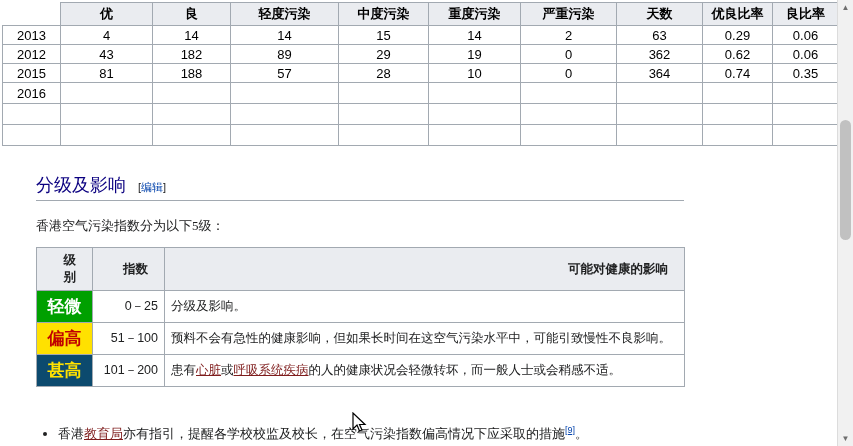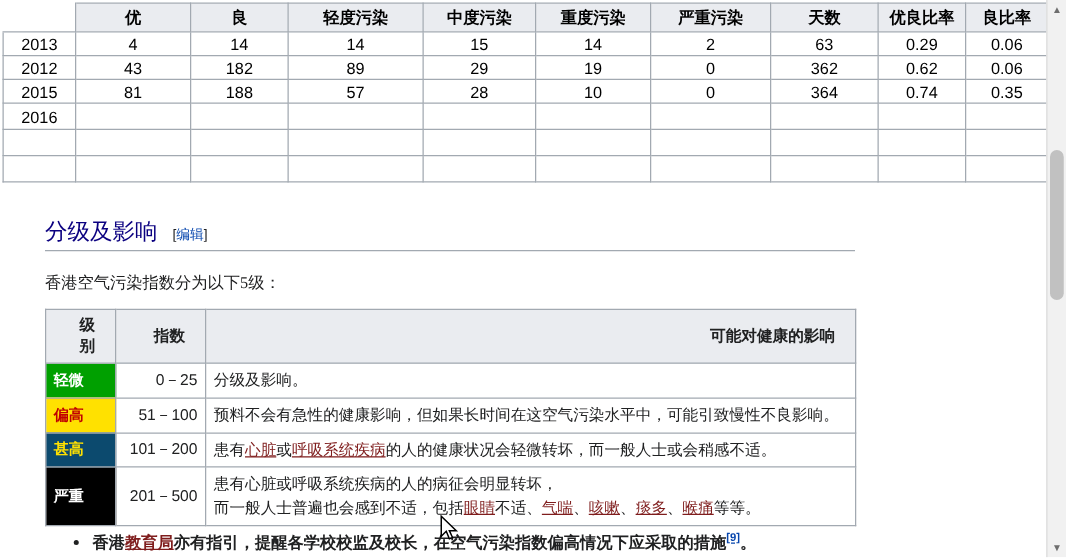--- a/index.html
+++ b/index.html
@@ -103,44 +103,44 @@
     padding: 4px 16px;
     font-size: 12.5px;
     text-align: right;
   }
   .grade-table td {
     border: 1px solid #a2a9b1;
     padding: 4px 6px;
     vertical-align: middle;
   }
   .grade-cell {
+    text-align: center;
     font-weight: bold;
     width: 56px;
-    font-size: 12px;
+    font-size: 17px;
     font-family: Liberation Serif, serif;
   }
   .index-cell {
     width: 68px;
     text-align: right;
     padding-left: 6px;
   }
   .effect-cell {
     text-align: left;
     line-height: 1.5;
   }
   .lnk { color: #7f1d1d; }
 
   
   .bullet-wrap {
     position: absolute;
-    left: 52px;
+    left: 36px;
     top: 424px;
     font-size: 13px;
     color: #202122;
-    font-weight: bold;
   }
   .bullet-wrap ul {
     margin: 0;
     padding-left: 22px;
     list-style-type: disc;
   }
   .bullet-wrap li { line-height: 1.5; }
   .sup { font-size: 9px; vertical-align: super; color: #0645ad; }
 
   
@@ -326,28 +326,20 @@
         <tr>
           <td class="grade-cell" style="background:#ffe100;color:#c00000;margin-top:24px;">偏高</td>
           <td class="index-cell">51－100</td>
           <td class="effect-cell">预料不会有急性的健康影响，但如果长时间在这空气污染水平中，可能引致慢性不良影响。</td>
         </tr>
         <tr>
           <td class="grade-cell" style="background:#0c4a6e;color:#ffe100;">甚高</td>
           <td class="index-cell">101－200</td>
           <td class="effect-cell"><span>患有</span><a class="lnk" href="#">心脏</a><span>或</span><a class="lnk" href="#">呼吸系统疾病</a><span>的人的健康状况会轻微转坏，而一般人士或会稍感不适。</span></td>
         </tr>
-        <tr>
-          <td class="grade-cell" style="background:#000000;color:#ffffff;">严重</td>
-          <td class="index-cell">201－500</td>
-          <td class="effect-cell">
-            <div>患有心脏或呼吸系统疾病的人的病征会明显转坏，</div>
-            <div><span>而一般人士普遍也会感到不适，包括</span><a class="lnk" href="#">眼睛</a><span>不适、</span><a class="lnk" href="#">气喘</a><span>、</span><a class="lnk" href="#">咳嗽</a><span>、</span><a class="lnk" href="#">痰多</a><span>、</span><a class="lnk" href="#">喉痛</a><span>等等。</span></div>
-          </td>
-        </tr>
       </tbody>
     </table>
   </div>
 
   <div class="bullet-wrap">
     <ul>
       <li><span>香港</span><a class="lnk" href="#">教育局</a><span>亦有指引，提醒各学校校监及校长，在空气污染指数偏高情况下应采取的措施</span><a class="sup" href="#">[9]</a><span>。</span></li>
     </ul>
   </div>
 

